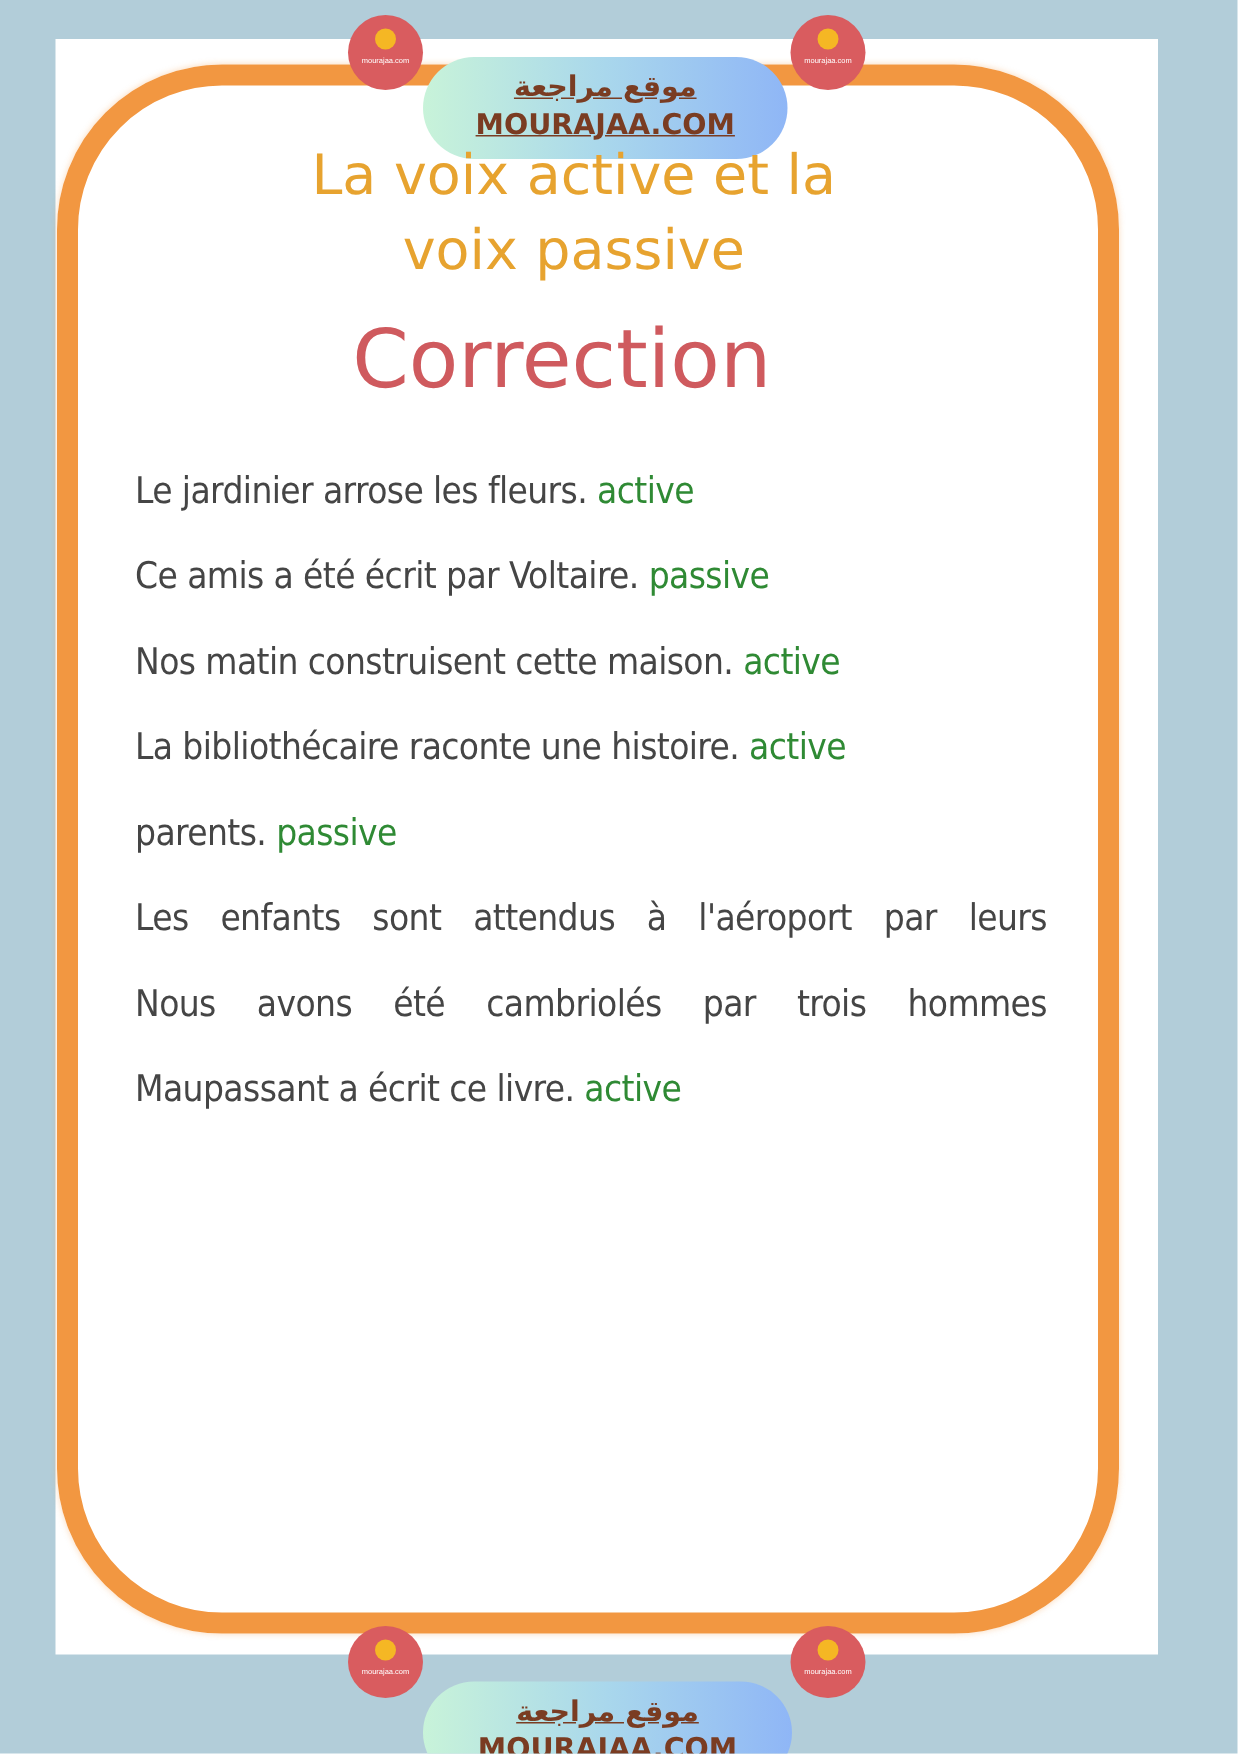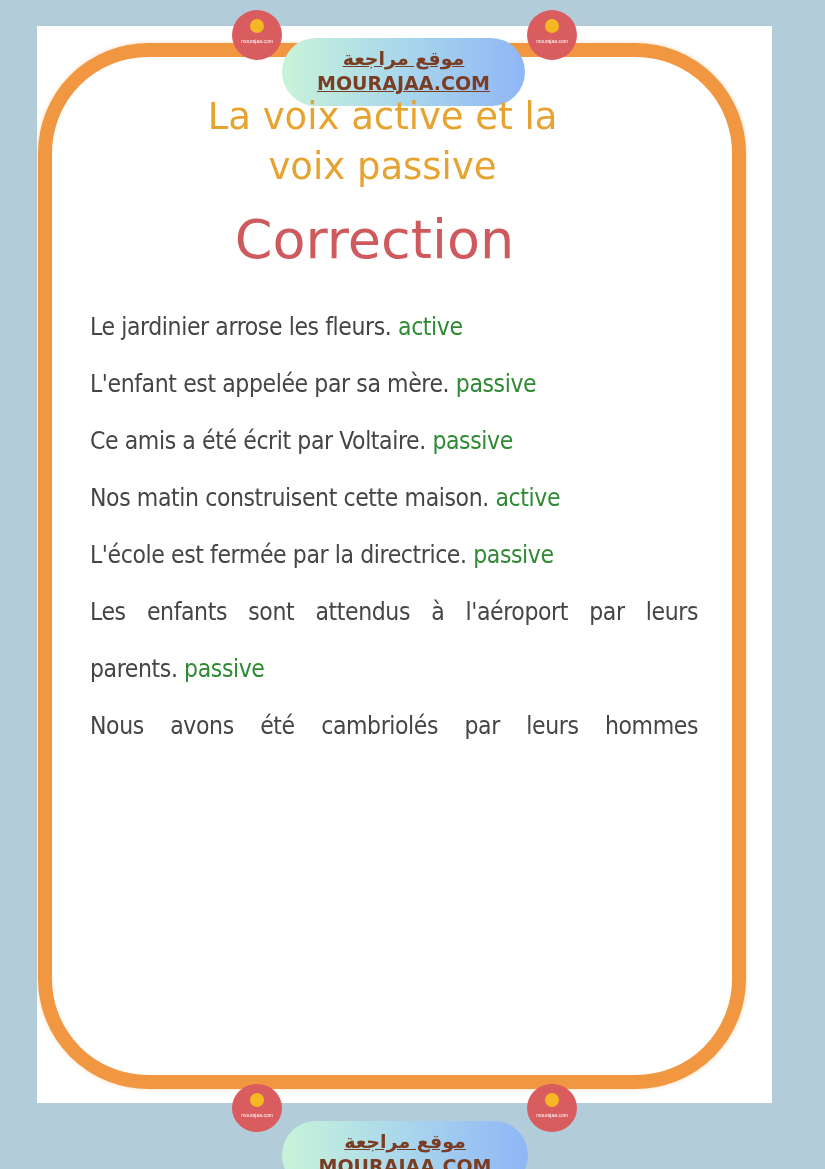--- a/index.html
+++ b/index.html
@@ -104,44 +104,44 @@
 <div class="title l1">La voix active et la</div>
 <div class="title l2">voix passive</div>
 <div class="correction">Correction</div>
 
 <div class="lines">
   <div class="line">
     <span>Le jardinier arrose les fleurs.</span>
     <span class="ans">active</span>
   </div>
   <div class="line">
-    <span>L'enfant est appelée par sa mère.</span>
-    <span class="ans">passive</span>
-  </div>
-  <div class="line">
     <span>Ce amis a été écrit par Voltaire.</span>
     <span class="ans">passive</span>
   </div>
   <div class="line">
     <span>Nos matin construisent cette maison.</span>
     <span class="ans">active</span>
   </div>
   <div class="line">
-    <span>L'école est fermée par la directrice.</span>
-    <span class="ans">passive</span>
-  </div>
-  <div class="line justify">
-    <span>Les enfants sont attendus à l'aéroport par leurs</span>
+    <span>La bibliothécaire raconte une histoire.</span>
+    <span class="ans">active</span>
   </div>
   <div class="line">
     <span>parents.</span>
     <span class="ans">passive</span>
   </div>
   <div class="line justify">
-    <span>Nous avons été cambriolés par leurs hommes</span>
+    <span>Les enfants sont attendus à l'aéroport par leurs</span>
+  </div>
+  <div class="line justify">
+    <span>Nous avons été cambriolés par trois hommes</span>
+  </div>
+  <div class="line">
+    <span>Maupassant a écrit ce livre.</span>
+    <span class="ans">active</span>
   </div>
 </div>
 
 <div class="banner bottom">
   <div class="badge left">
     <span class="dot"></span>
     <span class="mini">mourajaa.com</span>
   </div>
   <div class="pill">
     <span class="ar">موقع مراجعة</span>

